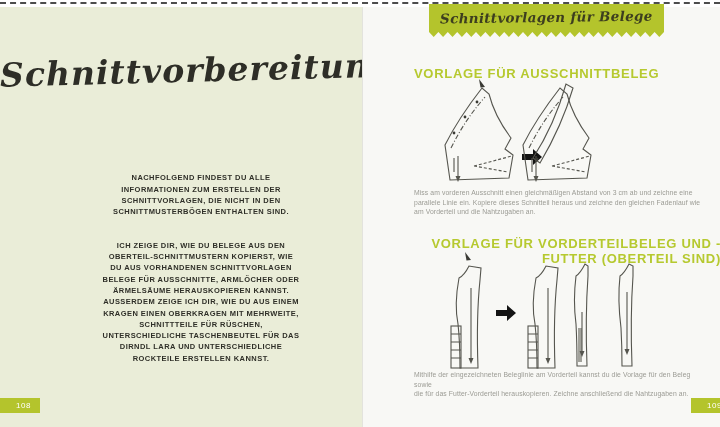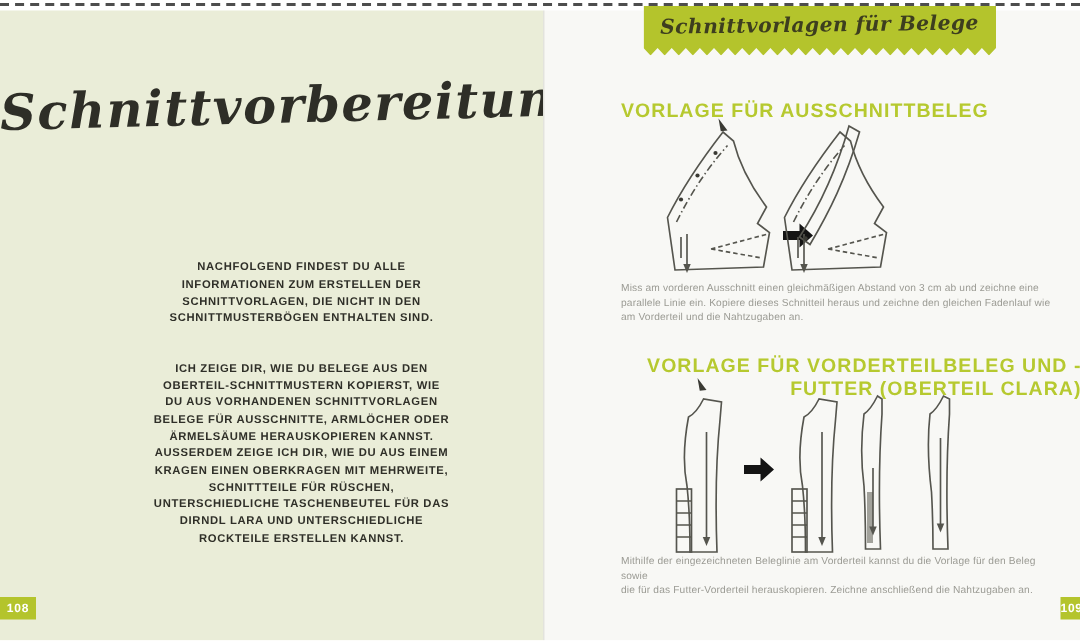--- a/index.html
+++ b/index.html
@@ -15,21 +15,21 @@
   .chapter-title{position:absolute;top:44px;left:0;width:100%;text-align:center;
                  font-family:"DejaVu Serif",serif;font-style:italic;font-weight:600;
                  font-size:33px;color:#2e2e27;letter-spacing:1px;transform:rotate(-1.5deg);}
   .left-textblock{position:absolute;top:154px;left:0;width:100%;text-align:center;
                   color:#2f2f28;font-weight:bold;font-size:7.5px;letter-spacing:.45px;
                   line-height:11.3px;white-space:pre-line;margin-left:20px;}
   .left-textblock .para{margin:0 0 11px 0;}
 
   
   .page-tab{position:absolute;top:391px;height:15px;background:#b4c42c;color:#ffffff;
-            font-size:8px;font-weight:bold;line-height:15px;text-align:center;letter-spacing:.5px;}
+            font-size:8px;font-weight:normal;line-height:15px;letter-spacing:.5px;padding-left:16px;}
   .tab-left{left:0;width:24px;}
   .tab-right{right:0;width:14px;}
 
   
   .banner{position:absolute;left:66px;top:-3px;width:235px;height:33px;background:#b4c42c;
           clip-path:polygon(0 0,100% 0,100% 85%,98% 100%,96% 85%,94% 100%,92% 85%,90% 100%,
             88% 85%,86% 100%,84% 85%,82% 100%,80% 85%,78% 100%,76% 85%,74% 100%,72% 85%,
             70% 100%,68% 85%,66% 100%,64% 85%,62% 100%,60% 85%,58% 100%,56% 85%,54% 100%,
             52% 85%,50% 100%,48% 85%,46% 100%,44% 85%,42% 100%,40% 85%,38% 100%,36% 85%,
             34% 100%,32% 85%,30% 100%,28% 85%,26% 100%,24% 85%,22% 100%,20% 85%,18% 100%,
@@ -108,21 +108,21 @@
         <use href="#bodice" x="78"></use>
         <path stroke="#55554e" fill="none" stroke-width="1.1" d="M97,80 C110,60 121,38 130,6 L137,10 C128,41 117,63 104,85 Z"></path>
         <circle cx="101" cy="81" r="1.5" fill="#3a3a34"></circle>
       </g>
     </svg>
 
     <div class="caption caption-1">Miss am vorderen Ausschnitt einen gleichmäßigen Abstand von 3 cm ab und zeichne eine
 parallele Linie ein. Kopiere dieses Schnitteil heraus und zeichne den gleichen Fadenlauf wie
 am Vorderteil und die Nahtzugaben an.</div>
 
-    <div class="section-heading heading-2">VORLAGE FÜR VORDERTEILBELEG UND -FUTTER (OBERTEIL CLARA)</div>
+    <div class="section-heading heading-2">VORLAGE FÜR VORDERTEILBELEG UND -FUTTER (OBERTEIL SIND)</div>
 
     <svg class="diagram-2" width="235" height="118" viewBox="0 0 235 118" xmlns="http://www.w3.org/2000/svg">
       <defs>
         <g id="clara-front" stroke="#55554e" fill="none" stroke-width="1.1">
           <path d="M22,12 C19,18 16,22 12,24 C9,40 8,55 11,70 C13,88 13,100 13,114 L31,114 C30,86 30,55 33,26 L34,14 Z"></path>
           <rect x="4" y="72" width="10" height="42"></rect>
           <path d="M4,80 L14,80 M4,88 L14,88 M4,96 L14,96 M4,104 L14,104"></path>
           <path d="M24,34 L24,105"></path>
           <path fill="#55554e" stroke="none" d="M21.5,104 L26.5,104 L24,110 Z"></path>
         </g>

